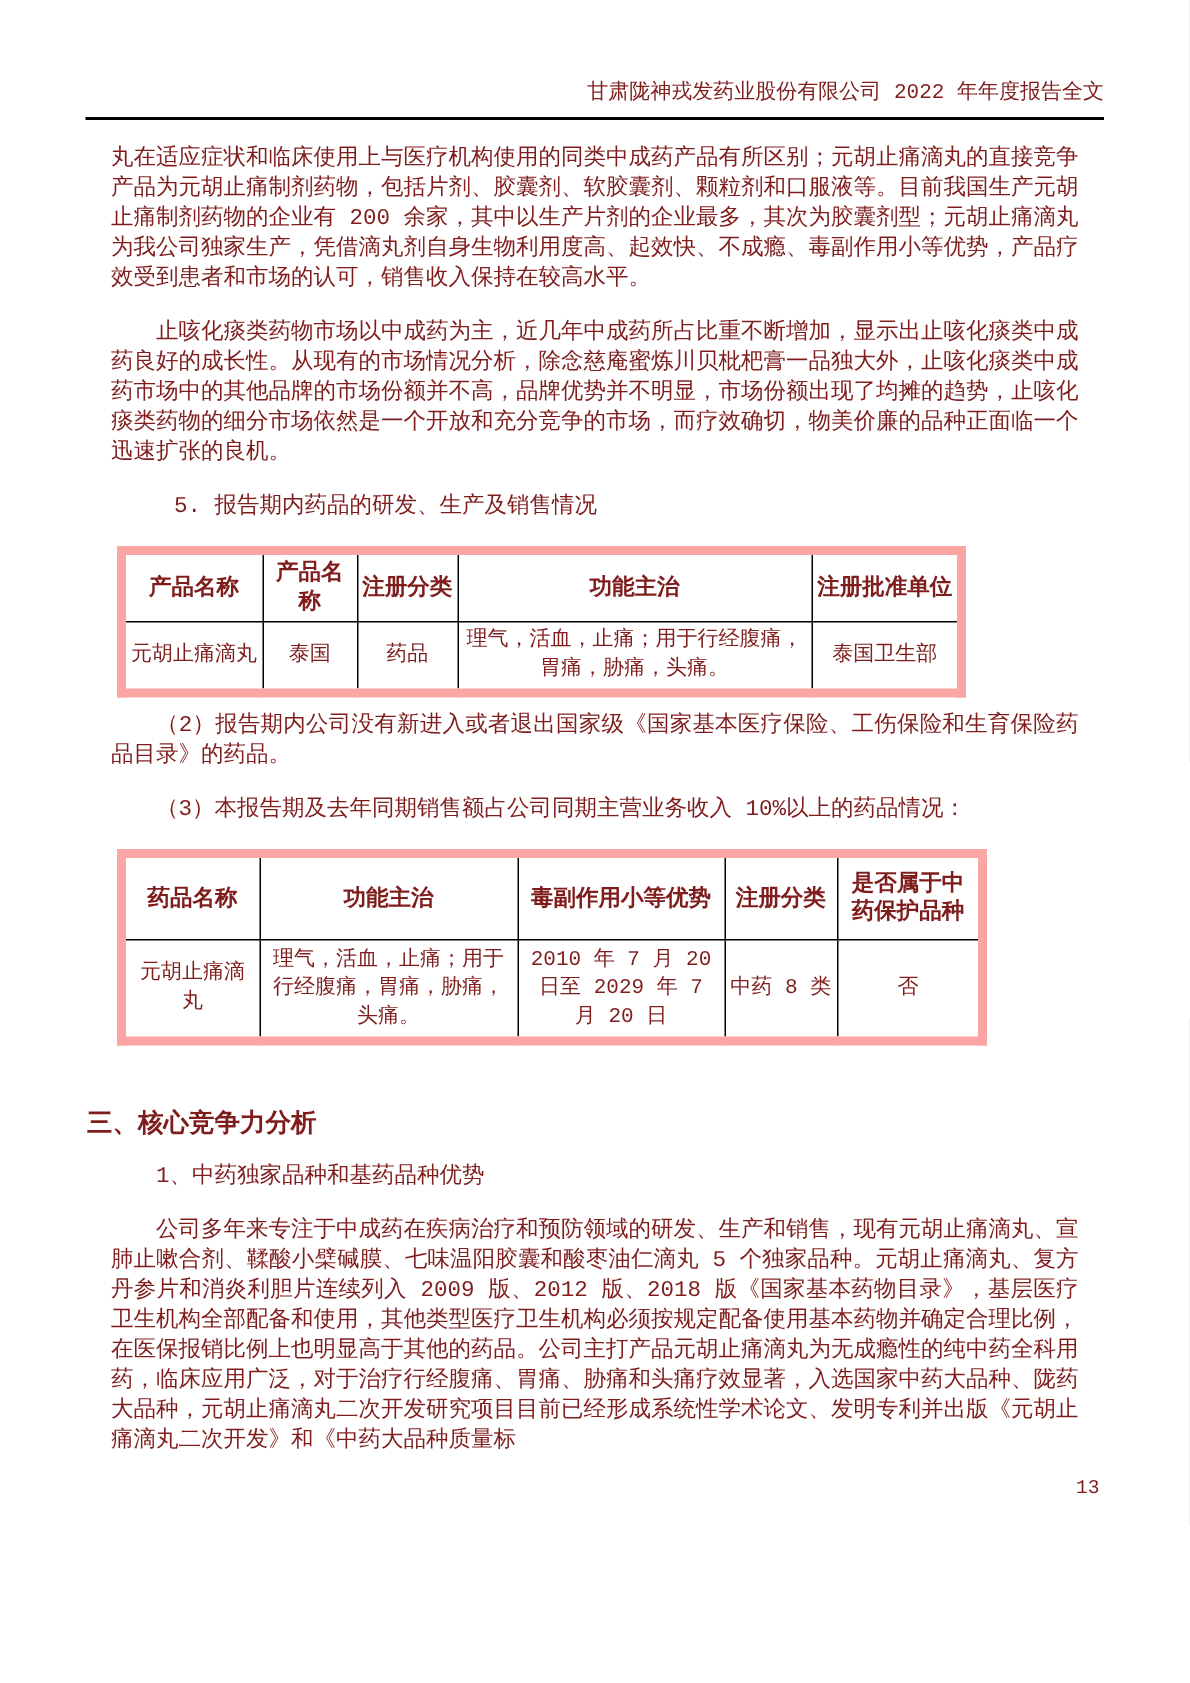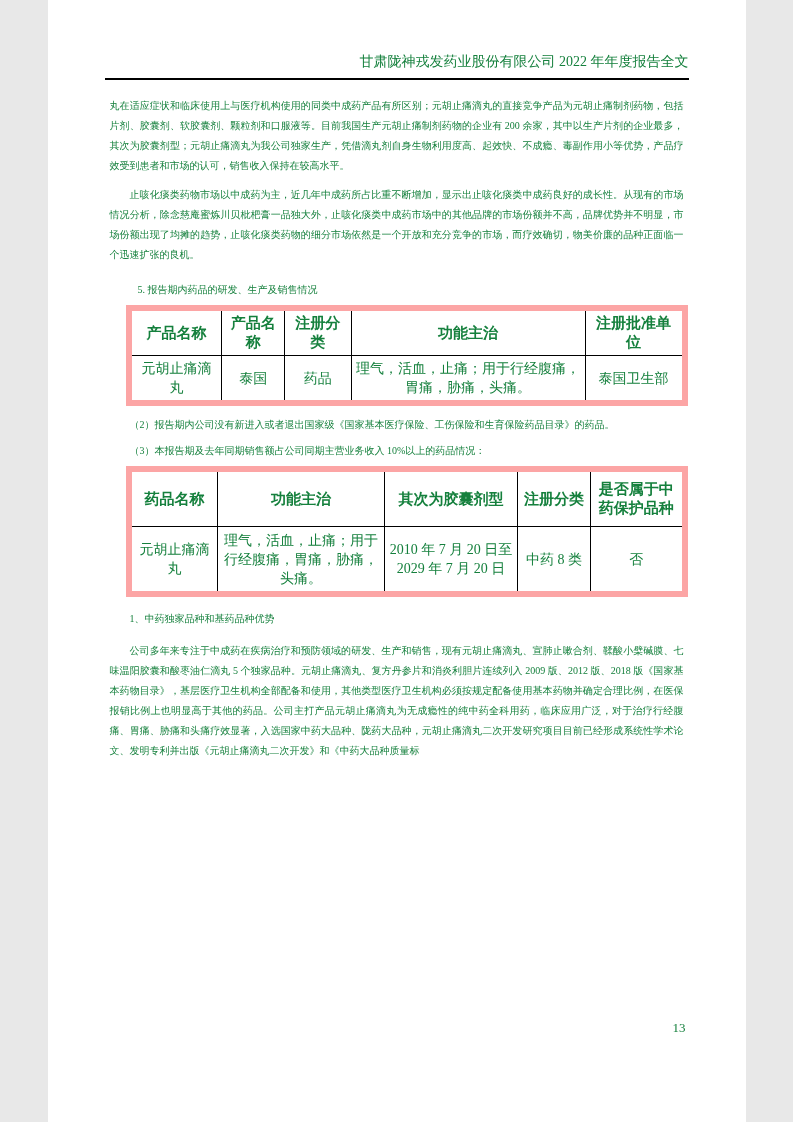--- a/index.html
+++ b/index.html
@@ -1,28 +1,28 @@
 <!DOCTYPE html>
 <html lang="zh"><head>
 <meta charset="utf-8">
 <style>
   html,body{margin:0;padding:0;background:#e8e8e8;}
   .page{
-    width:698px;height:1122px;margin:0 auto;background:#ffffff;
-    position:relative;color:#15803d;overflow:hidden;
-    font-family:Liberation Serif, serif;
+    width:793px;height:1122px;margin:0 auto;background:#ffffff;
+    position:relative;color:#7f1d1d;overflow:hidden;
+    font-family:Liberation Mono, monospace;
   }
   .page-header{
     margin:0 57px;padding-top:52px;padding-bottom:6px;
     border-bottom:2px solid #000;text-align:right;
     font-size:14px;line-height:20px;
   }
   .doc-body{margin:0 58px;}
   .body-text{
-    font-size:10px;line-height:20px;margin:4px;
+    font-size:15px;line-height:20px;margin:16px;
     text-align:justify;text-align-last:left;word-break:break-all;
   }
   .indent{text-indent:2em;}
   .indent-lg{text-indent:2.8em;}
   .mt-first{margin-top:16px;}
   .mt-para{margin-top:9px;}
   .mt-item5{margin-top:15px;}
   .mt-item{margin-top:6px;}
   .mt-sub{margin-top:26px;}
   .mt-sub2{margin-top:12px;}
@@ -39,21 +39,21 @@
   table.doc-table th{font-weight:bold;font-size:15px;}
   .t1 th{height:30px;}
   .t1 td{height:38px;}
   .t2 th{height:48px;}
   .t2 td{height:58px;}
   .mt-t2{margin-top:7px;padding-left:39px;}
   .section-heading{
     font-size:17px;font-weight:bold;margin:42px 0 0 0;line-height:24px;
   }
   .page-number{
-    position:absolute;right:60px;top:1020px;font-size:13px;
+    position:absolute;right:60px;top:984px;font-size:13px;
   }
 </style>
 </head>
 <body>
 
 <div class="page">
 
   <header class="page-header">
     <span>甘肃陇神戎发药业股份有限公司 2022 年年度报告全文</span>
   </header>
@@ -105,36 +105,37 @@
         <col style="width:92px">
           <col style="width:172px">
           <col style="width:138px">
           <col style="width:75px">
           <col style="width:97px">
       </colgroup>
       <thead>
         <tr>
           <th>药品名称</th>
           <th>功能主治</th>
-          <th>其次为胶囊剂型</th>
+          <th>毒副作用小等优势</th>
           <th>注册分类</th>
           <th>是否属于中药保护品种</th>
         </tr>
       </thead>
       <tbody>
         <tr>
           <td>元胡止痛滴丸</td>
           <td>理气，活血，止痛；用于行经腹痛，胃痛，胁痛，头痛。</td>
           <td>2010 年 7 月 20 日至 2029 年 7 月 20 日</td>
           <td>中药 8 类</td>
           <td>否</td>
         </tr>
       </tbody>
     </table>
 
+    <h2 class="section-heading">三、核心竞争力分析</h2>
 
 
     <p class="body-text indent mt-sub2">1、中药独家品种和基药品种优势</p>
 
     <p class="body-text indent mt-p4">公司多年来专注于中成药在疾病治疗和预防领域的研发、生产和销售，现有元胡止痛滴丸、宣肺止嗽合剂、鞣酸小檗碱膜、七味温阳胶囊和酸枣油仁滴丸 5 个独家品种。元胡止痛滴丸、复方丹参片和消炎利胆片连续列入 2009 版、2012 版、2018 版《国家基本药物目录》，基层医疗卫生机构全部配备和使用，其他类型医疗卫生机构必须按规定配备使用基本药物并确定合理比例，在医保报销比例上也明显高于其他的药品。公司主打产品元胡止痛滴丸为无成瘾性的纯中药全科用药，临床应用广泛，对于治疗行经腹痛、胃痛、胁痛和头痛疗效显著，入选国家中药大品种、陇药大品种，元胡止痛滴丸二次开发研究项目目前已经形成系统性学术论文、发明专利并出版《元胡止痛滴丸二次开发》和《中药大品种质量标</p>
 
   </main>
 
   <div class="page-number">13</div>
 

